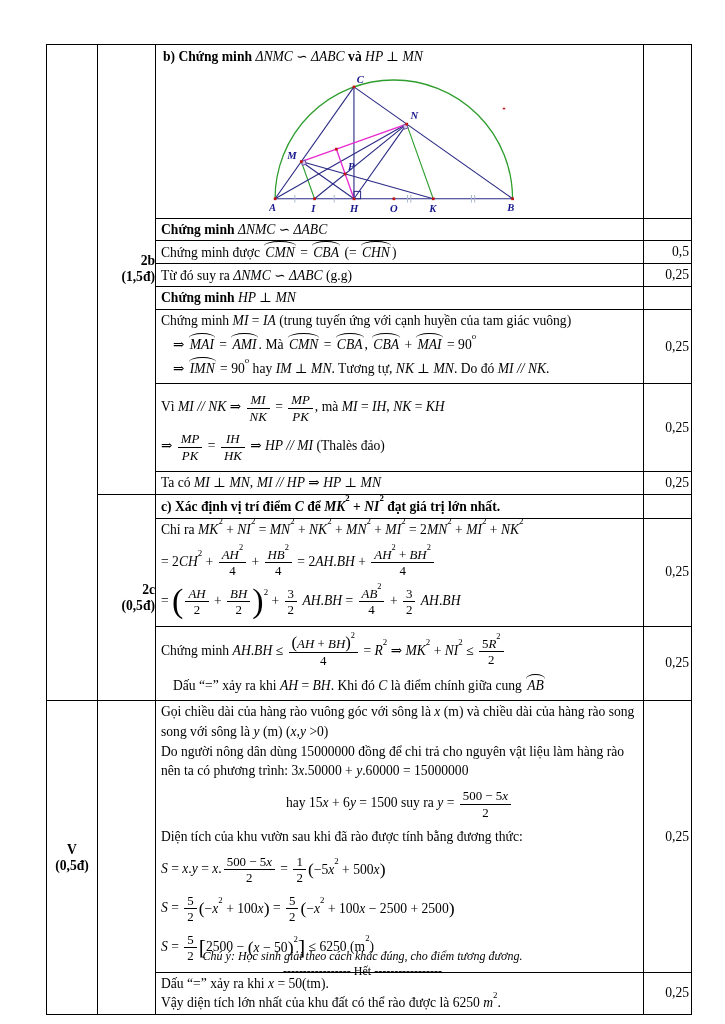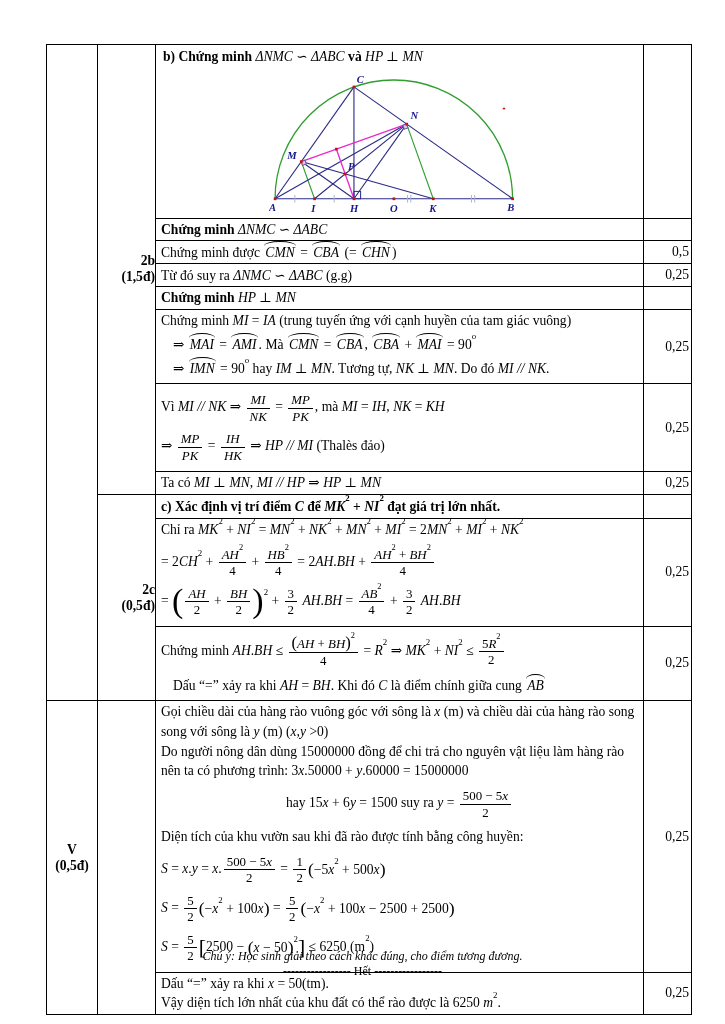--- a/index.html
+++ b/index.html
@@ -280,21 +280,21 @@
       <div>(0,5đ)</div>
     </td>
     <td class="c2" rowspan="2"></td>
     <td class="c3">
       <div class="ln">Gọi chiều dài của hàng rào vuông góc với sông là <span class="it">x</span> (m) và chiều dài của hàng rào song song với sông là <span class="it">y</span> (m) (<span class="it">x,y</span> &gt;0)</div>
       <div class="ln">Do người nông dân dùng 15000000 đồng để chi trả cho nguyên vật liệu làm hàng rào nên ta có phương trình:  3<span class="it">x</span>.50000 + <span class="it">y</span>.60000 = 15000000</div>
       <div class="ln sp center">hay 15<span class="it">x</span> + 6<span class="it">y</span> = 1500 suy ra  <span class="it">y</span> = <span class="frac">
               <span class="num">500 − 5<span class="it">x</span></span>
               <span class="den">2</span>
             </span></div>
-      <div class="ln">Diện tích của khu vườn sau khi đã rào được tính bằng công huyền:</div>
+      <div class="ln">Diện tích của khu vườn sau khi đã rào được tính bằng đương thức:</div>
       <div class="ln sp"><span class="it">S</span> = <span class="it">x</span>.<span class="it">y</span> = <span class="it">x</span>.<span class="frac">
               <span class="num">500 − 5<span class="it">x</span></span>
               <span class="den">2</span>
             </span> = <span class="frac">
               <span class="num">1</span>
               <span class="den">2</span>
             </span><span class="grp">
               <span class="par">(</span>
               <span class="gc">−5<span class="it">x</span><sup>2</sup> + 500<span class="it">x</span></span>
               <span class="par">)</span>

